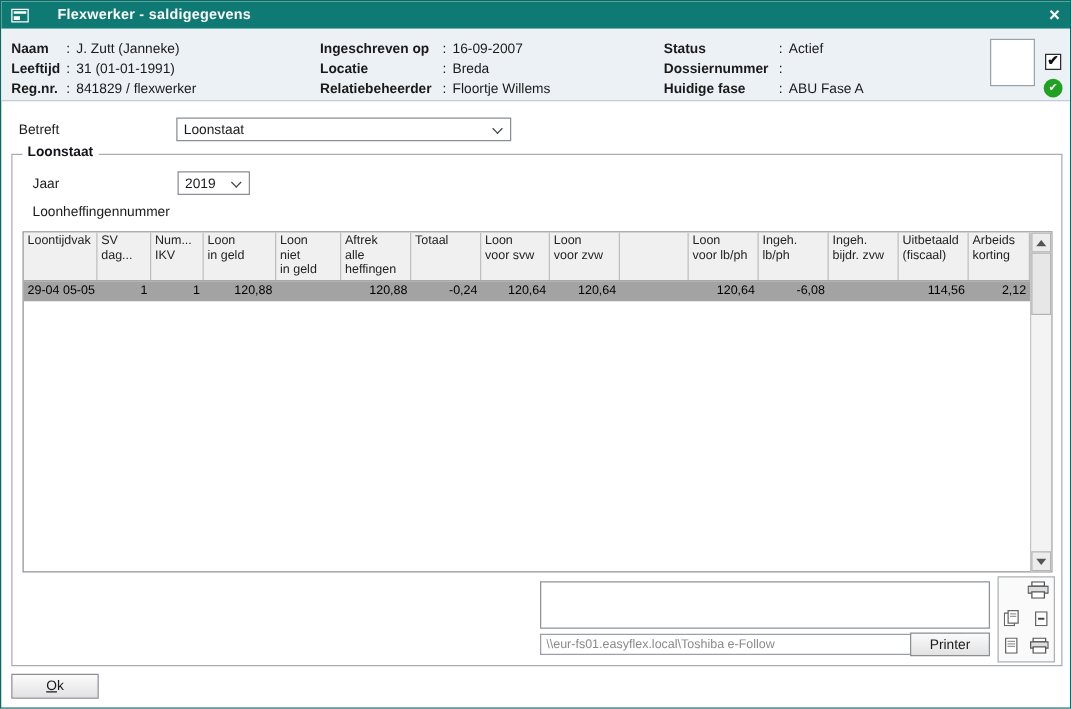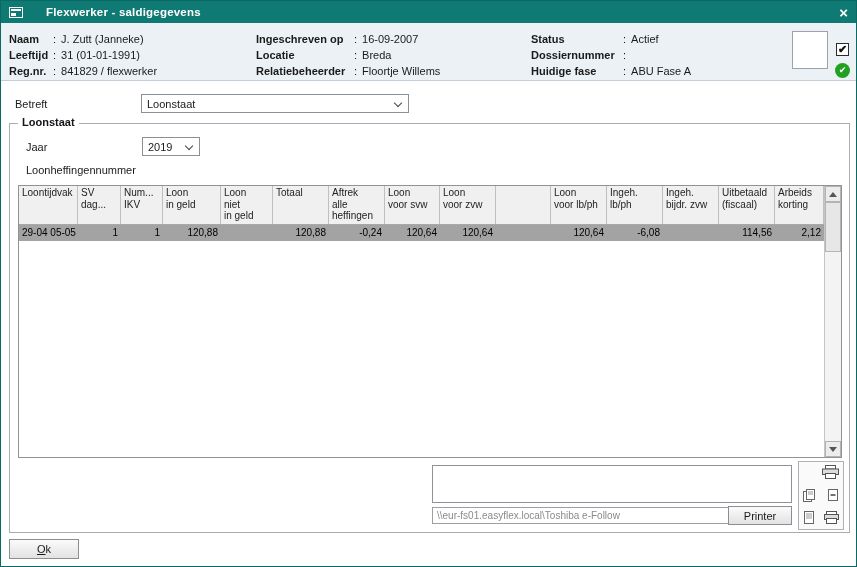--- a/index.html
+++ b/index.html
@@ -182,24 +182,24 @@
             <div class="th" style="width: 59px;">Loontijdvak</div>
             <div class="th" style="width: 43px;">SV
 dag...</div>
             <div class="th" style="width: 42px;">Num...
 IKV</div>
             <div class="th" style="width: 58px;">Loon
 in geld</div>
             <div class="th" style="width: 52px;">Loon
 niet
 in geld</div>
-            <div class="th" style="width: 56px;">Totaal</div>
             <div class="th" style="width: 56px;">Aftrek
 alle
 heffingen</div>
+            <div class="th" style="width: 56px;">Totaal</div>
             <div class="th" style="width: 55px;">Loon
 voor svw</div>
             <div class="th" style="width: 56px;">Loon
 voor zvw</div>
             <div class="th" style="width: 55px;"></div>
             <div class="th" style="width: 56px;">Loon
 voor lb/ph</div>
             <div class="th" style="width: 56px;">Ingeh.
 lb/ph</div>
             <div class="th" style="width: 56px;">Ingeh.

